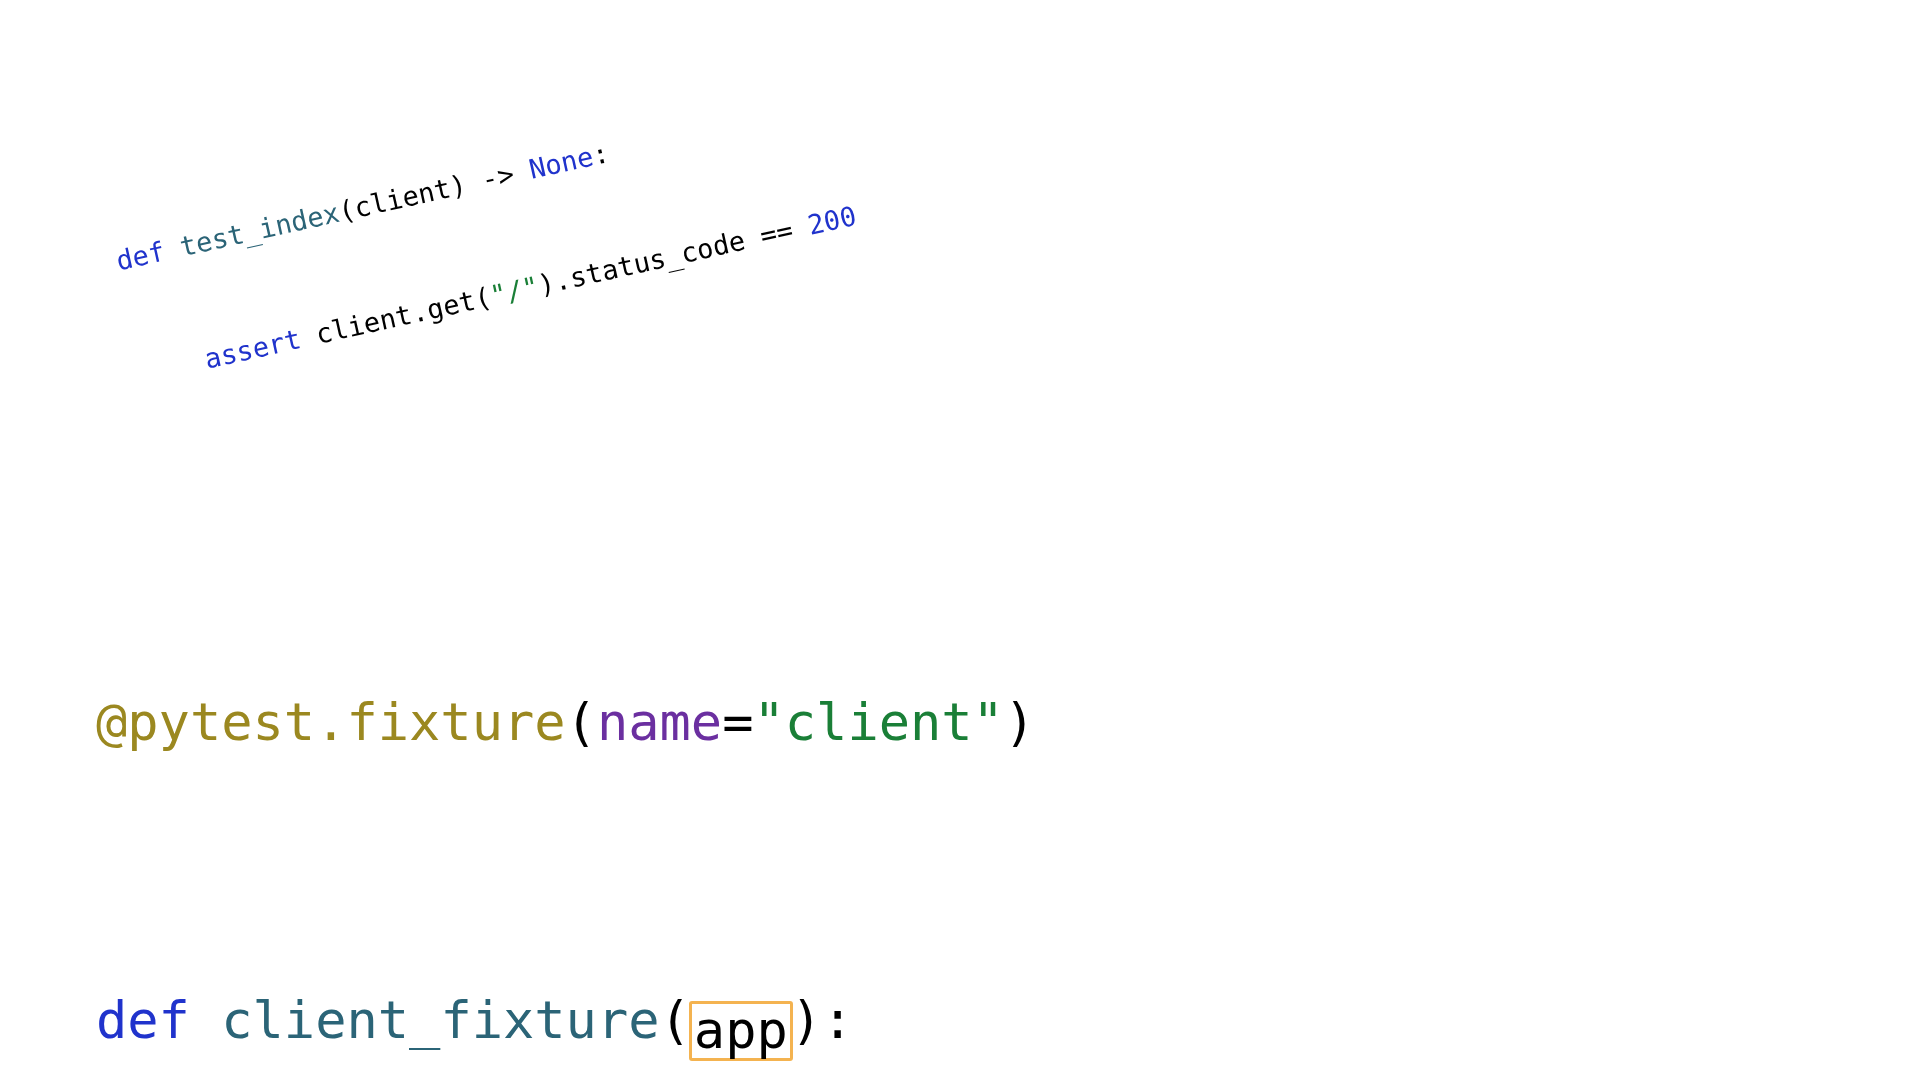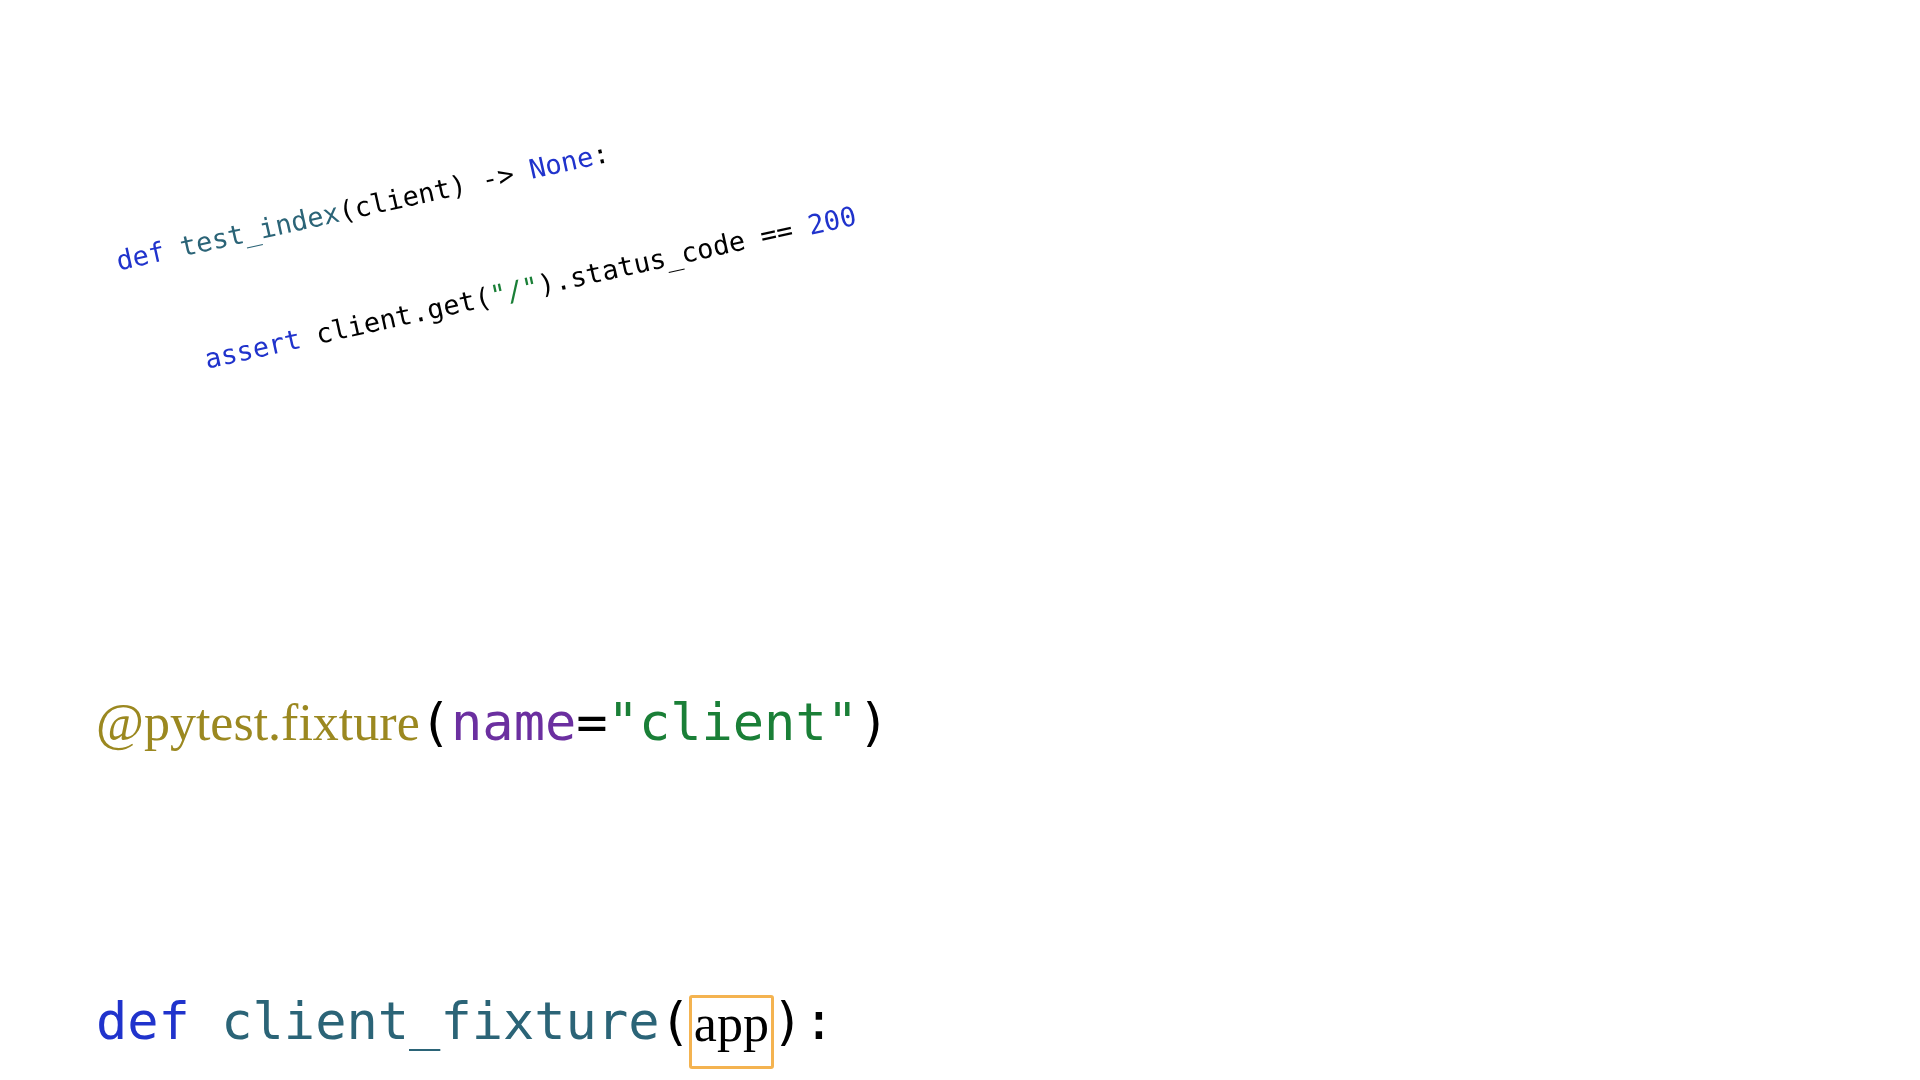--- a/index.html
+++ b/index.html
@@ -54,37 +54,36 @@
   }
   .code-main .ln {
     display: block;
     white-space: pre;
     position: relative;
   }
 
   
   .t-keyword   { color: #2033cc; }          
   .t-func      { color: #2b6477; }          
-  .t-deco      { color: #9b8820; font-family: Liberation Serif, serif; }          
+  .t-deco      { color: #9b8820; }          
   .t-kwarg     { color: #6b2fa0; margin-top: 40px; }          
   .t-string    { color: #1a7f37; }          
   .t-plain     { color: #000000; }          
   .t-num       { color: #2033cc; }
   .highlight-box {
     display: inline-block;
     box-sizing: border-box;
     border: 3px solid #f4b350;
     border-radius: 3px;
-    padding: 0px 2px 16px 2px;
+    padding: 0px 2px 2px 2px;
     margin: 0 -2px;
     line-height: 1.0;
     vertical-align: baseline;
     position: relative;
-    top: 2px;
-    font-family: Liberation Serif, serif;
+    top: 10px;
   }
 </style>
 </head>
 <body style="background: rgb(255, 255, 255);">
 
 <div id="stage">
 
   <div class="snippet-rotated">
     <span class="ln"><span class="t-keyword" style="color: rgb(32, 51, 204);">def</span><span class="t-func" style="color: rgb(43, 100, 119);"> test_index</span><span class="t-plain" style="color: rgb(0, 0, 0);">(client) -&gt; </span><span class="t-keyword" style="color: rgb(32, 51, 204);">None</span><span class="t-plain" style="color: rgb(0, 0, 0);">:</span></span>
     <span class="ln"><span class="t-plain" style="color: rgb(0, 0, 0);">    </span><span class="t-keyword" style="color: rgb(32, 51, 204);">assert</span><span class="t-plain" style="color: rgb(0, 0, 0);"> client.get(</span><span class="t-string" style="color: rgb(26, 127, 55);">"/"</span><span class="t-plain" style="color: rgb(0, 0, 0);">).status_code == </span><span class="t-num" style="color: rgb(32, 51, 204);">200</span></span>

